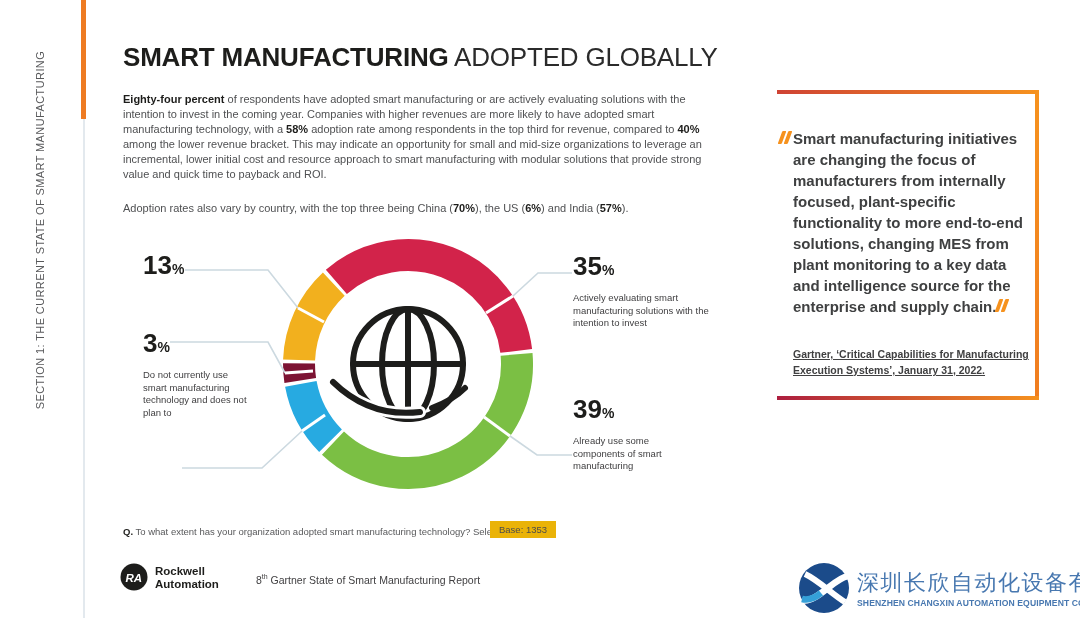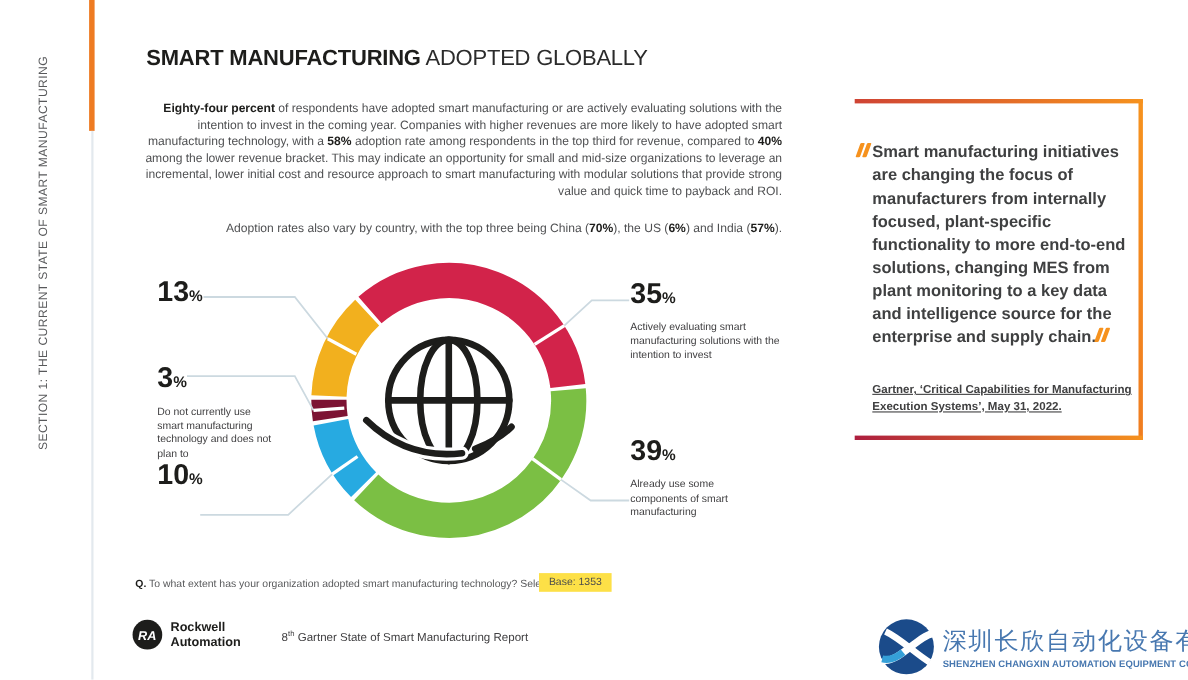--- a/index.html
+++ b/index.html
@@ -8,38 +8,38 @@
   .abs { position:absolute; }
 
   
   .rail-orange { left:81px; top:0; width:5px; height:119px; background:#ee7b22; }
   .rail-gray   { left:83px; top:119px; width:2px; height:499px; background:#e3e9ee; }
   .side-label  { left:-150px; top:224px; width:380px; text-align:center;
                  transform:rotate(-90deg); font-size:11px; letter-spacing:.4px;
                  color:#58595b; white-space:nowrap; }
 
   
-  .title { left:123px; top:42px; font-size:20px; letter-spacing:-.2px; white-space:nowrap;margin-left:10px; }
+  .title { left:123px; top:42px; font-size:26px; letter-spacing:-.2px; white-space:nowrap; }
   .title .tb { font-weight:800; }
   .title .tl { font-weight:400; color:#2b2b2b; }
-  .para { left:123px; width:588px; font-size:11px; line-height:15px; color:#4f5052;text-align:right; }
+  .para { left:123px; width:588px; font-size:11px; line-height:15px; color:#4f5052; }
   .p1 { top:92px; } .p2 { top:201px; }
   .para b { color:#1d1d1b; }
 
   
   .chart-svg { left:120px; top:232px; width:600px; height:290px; position:absolute; }
   .callout { position:absolute; }
   .pct { font-size:26px; font-weight:800; color:#1d1d1b; line-height:26px; }
   .pct .sym { font-size:14px; font-weight:800; }
   .desc { margin-top:9px; font-size:9.5px; line-height:12.5px; color:#414042; }
 
   
   .qline { left:123px; top:526px; font-size:9.5px; color:#58595b; }
   .qline b { color:#1d1d1b; }
-  .base-badge { left:490px; top:521px; background:#fde047; color:#4c4c4c;
+  .base-badge { left:490px; top:521px; background:#eab308; color:#4c4c4c;
                 font-size:9.5px; padding:3px 9px; }
 
   
   .quote-box { left:777px; top:90px; width:262px; height:310px;font-weight:bold; }
   .qb-top    { position:absolute; left:0; right:0; top:0; height:4px;
                background:linear-gradient(90deg,#cf4334,#f6921e); }
   .qb-right  { position:absolute; right:0; top:0; bottom:0; width:4px;
                background:linear-gradient(180deg,#f6921e,#f07d20); }
   .qb-bottom { position:absolute; left:0; right:0; bottom:0; height:4px;
                background:linear-gradient(90deg,#ad1e3f,#f6921e); }
@@ -110,41 +110,40 @@
 </svg>
 
 <div class="callout" style="left:143px;top:252px;width:135px">
   <div class="pct"><span>13</span><span class="sym">%</span></div>
 </div>
 <div class="callout" style="left:143px;top:330px;width:108px">
   <div class="pct"><span>3</span><span class="sym">%</span></div>
   <div class="desc">Do not currently use smart manufacturing technology and does not plan to</div>
 </div>
 <div class="callout" style="left:143px;top:418px;width:142px">
-  <div class="pct"><span>10</span><span class="sym">%</span></div>
 </div>
 <div class="callout" style="left:573px;top:253px;width:136px">
   <div class="pct"><span>35</span><span class="sym">%</span></div>
   <div class="desc">Actively evaluating smart manufacturing solutions with the intention to invest</div>
 </div>
 <div class="callout" style="left:573px;top:396px;width:112px">
   <div class="pct"><span>39</span><span class="sym">%</span></div>
   <div class="desc">Already use some components of smart manufacturing</div>
 </div>
 
 <div class="abs qline"><b>Q.</b><span> To what extent has your organization adopted smart manufacturing technology? Select one</span></div>
 <div class="abs base-badge">Base: 1353</div>
 
 <div class="abs quote-box">
   <div class="qb-top"></div>
   <div class="qb-right"></div>
   <div class="qb-bottom"></div>
   <span class="qmark open"><i></i><i></i></span>
   <div class="quote-text"><span>Smart manufacturing initiatives are changing the focus of manufacturers from internally focused, plant-specific functionality to more end-to-end solutions, changing MES from plant monitoring to a key data and intelligence source for the enterprise and supply chain.</span><span class="qmark"><i></i><i></i></span></div>
-  <div class="citation">Gartner, ‘Critical Capabilities for Manufacturing Execution Systems’, May 31, 2022.</div>
+  <div class="citation">Gartner, ‘Critical Capabilities for Manufacturing Execution Systems’, January 31, 2022.</div>
 </div>
 
 <svg class="ra-logo" viewBox="0 0 30 30">
   <circle cx="15" cy="15" r="13.5" fill="#1d1d1b"></circle>
   <text x="6.5" y="20" font-family="Liberation Sans, sans-serif" font-size="11.5" font-weight="bold" font-style="italic" fill="#ffffff">RA</text>
 </svg>
 <div class="abs brand">
   <div>Rockwell</div>
   <div>Automation</div>
 </div>

